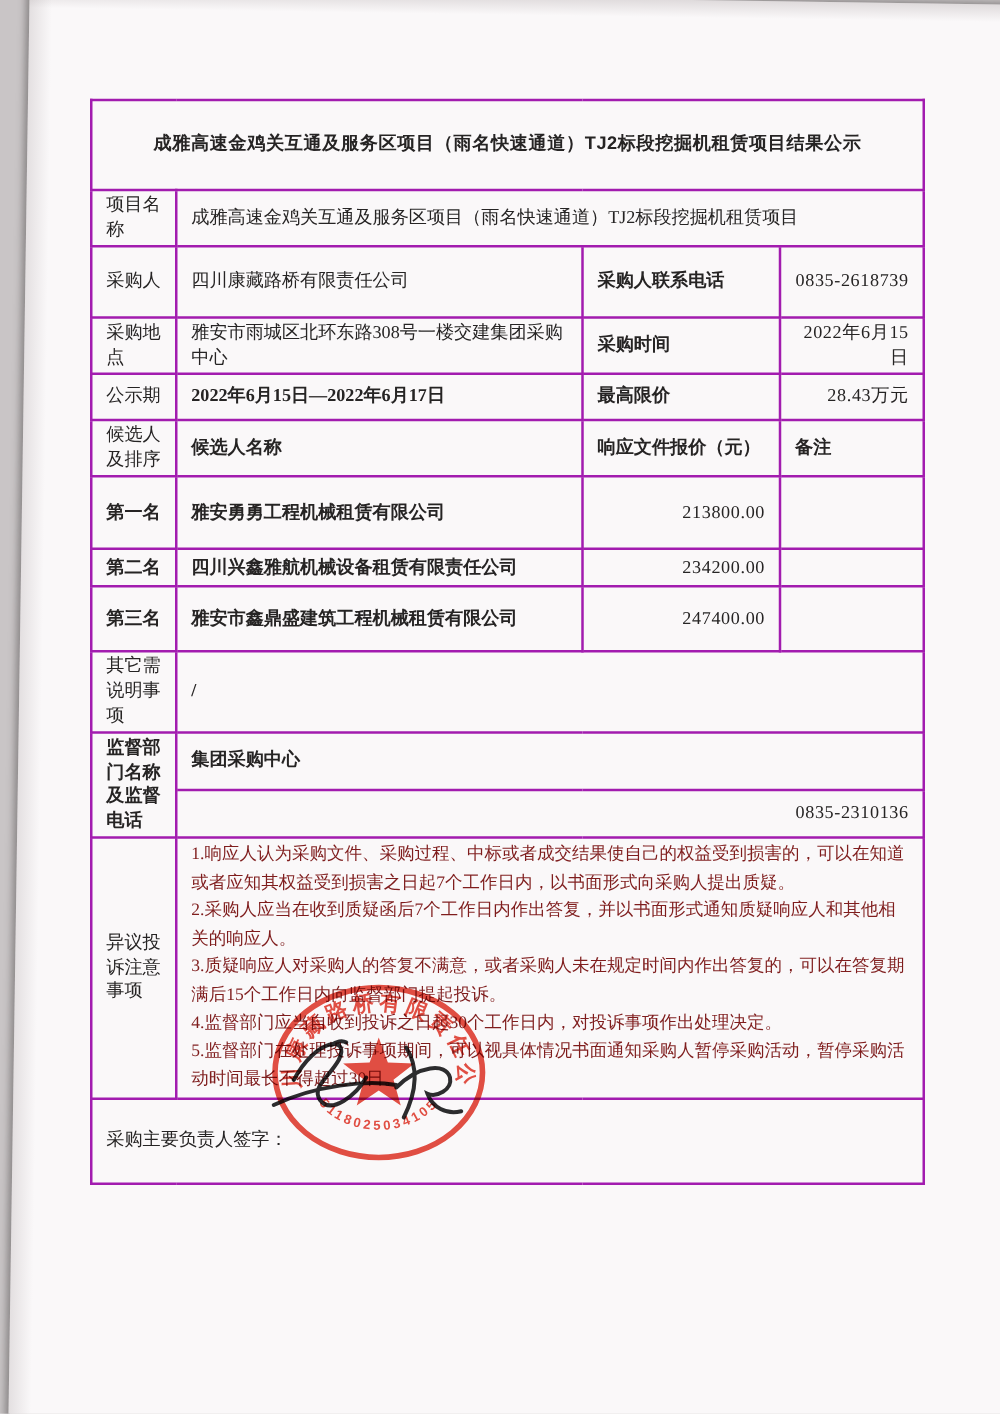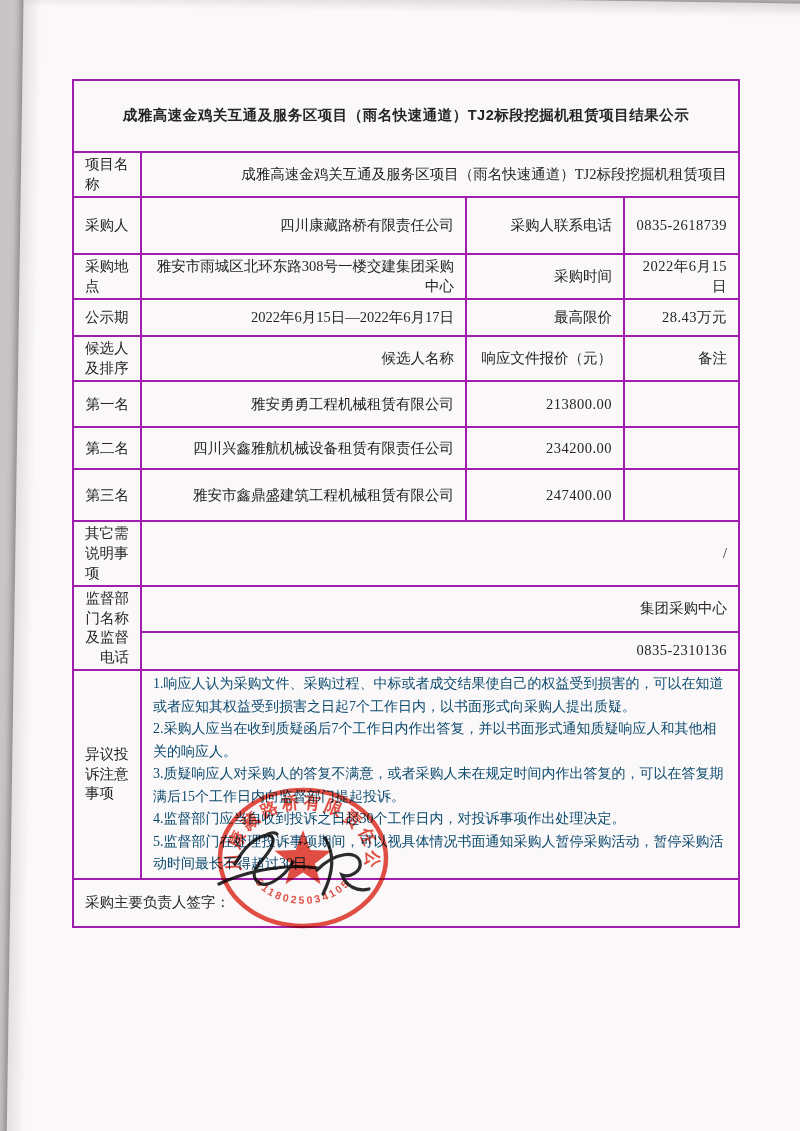--- a/index.html
+++ b/index.html
@@ -50,25 +50,25 @@
     text-align: center;
     font-family: "Liberation Sans", "DejaVu Sans", sans-serif;
     font-weight: 700;
     font-size: 21px;
     color: #1d1b1b;
     line-height: 1.5;
     letter-spacing: 0.5px;
     padding: 6px 12px;
   }
   .lbl   { text-align: left; font-family: Liberation Serif, serif; }
-  .ctr   { text-align: right; }
-  .left  { text-align: right; }
+  .ctr   { text-align: left; font-weight: bold; }
+  .left  { text-align: left; }
   .num   { text-align: right; letter-spacing: 0.5px; }
   .objection-cell { vertical-align: top; padding: 6px 6px 4px 7px; }
-  .objection-cell .obj-item { font-size: 14px; line-height: 22.5px; color: #0c4a6e; }
+  .objection-cell .obj-item { font-size: 14px; line-height: 22.5px; color: #7f1d1d; }
   .sig-cell { padding-left: 4px; font-size: 15px; }
   .stamp {
     position: absolute;
     left: 215px; top: 786px;
     width: 176px; height: 148px;
     z-index: 3;
     opacity: 0.88;
     mix-blend-mode: multiply;
   }
   .signature {
@@ -125,27 +125,27 @@
     <td class="num">28.43万元</td>
   </tr>
 
   <tr style="height:34px">
     <td class="lbl">候选人及排序</td>
     <td class="ctr">候选人名称</td>
     <td class="ctr">响应文件报价（元）</td>
     <td class="ctr">备注</td>
   </tr>
 
-  <tr style="height:46px">
+  <tr style="height:58px">
     <td class="ctr">第一名</td>
     <td class="ctr">雅安勇勇工程机械租赁有限公司</td>
     <td class="num">213800.00</td>
     <td class="ctr"></td>
   </tr>
-  <tr style="height:42px">
+  <tr style="height:30px">
     <td class="ctr">第二名</td>
     <td class="ctr">四川兴鑫雅航机械设备租赁有限责任公司</td>
     <td class="num">234200.00</td>
     <td class="ctr"></td>
   </tr>
   <tr style="height:52px">
     <td class="ctr">第三名</td>
     <td class="ctr">雅安市鑫鼎盛建筑工程机械租赁有限公司</td>
     <td class="num">247400.00</td>
     <td class="ctr"></td>
@@ -168,21 +168,21 @@
     <td class="lbl">异议投诉注意事项</td>
     <td colspan="3" class="objection-cell">
       <div class="obj-item">1.响应人认为采购文件、采购过程、中标或者成交结果使自己的权益受到损害的，可以在知道或者应知其权益受到损害之日起7个工作日内，以书面形式向采购人提出质疑。</div>
       <div class="obj-item">2.采购人应当在收到质疑函后7个工作日内作出答复，并以书面形式通知质疑响应人和其他相关的响应人。</div>
       <div class="obj-item">3.质疑响应人对采购人的答复不满意，或者采购人未在规定时间内作出答复的，可以在答复期满后15个工作日内向监督部门提起投诉。</div>
       <div class="obj-item">4.监督部门应当自收到投诉之日起30个工作日内，对投诉事项作出处理决定。</div>
       <div class="obj-item">5.监督部门在处理投诉事项期间，可以视具体情况书面通知采购人暂停采购活动，暂停采购活动时间最长不得超过30日。</div>
     </td>
   </tr>
 
-  <tr style="height:48px">
+  <tr style="height:68px">
     <td colspan="4" class="sig-cell">采购主要负责人签字：</td>
   </tr>
 </tbody>
   </table>
 
 <svg class="stamp" viewBox="0 0 176 148">
   <defs>
     <path id="arcTop" d="M 30 93 A 64 50 0 1 1 146 93" fill="none"></path>
     <path id="arcBottom" d="M 42 99 A 56 44 0 0 0 134 99" fill="none"></path>
   </defs>

